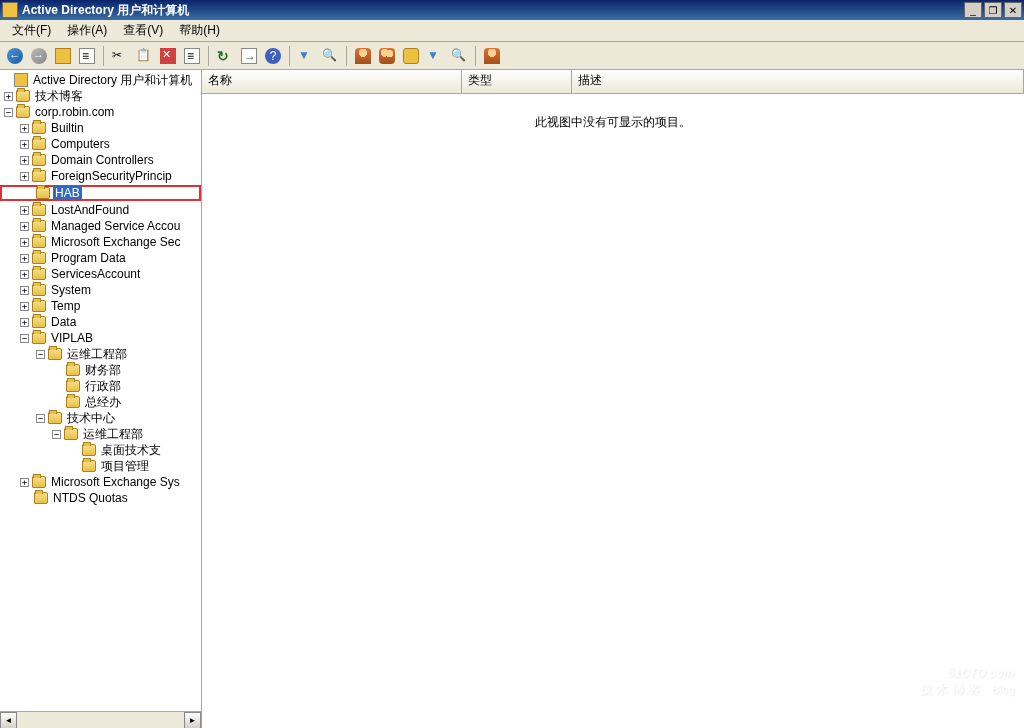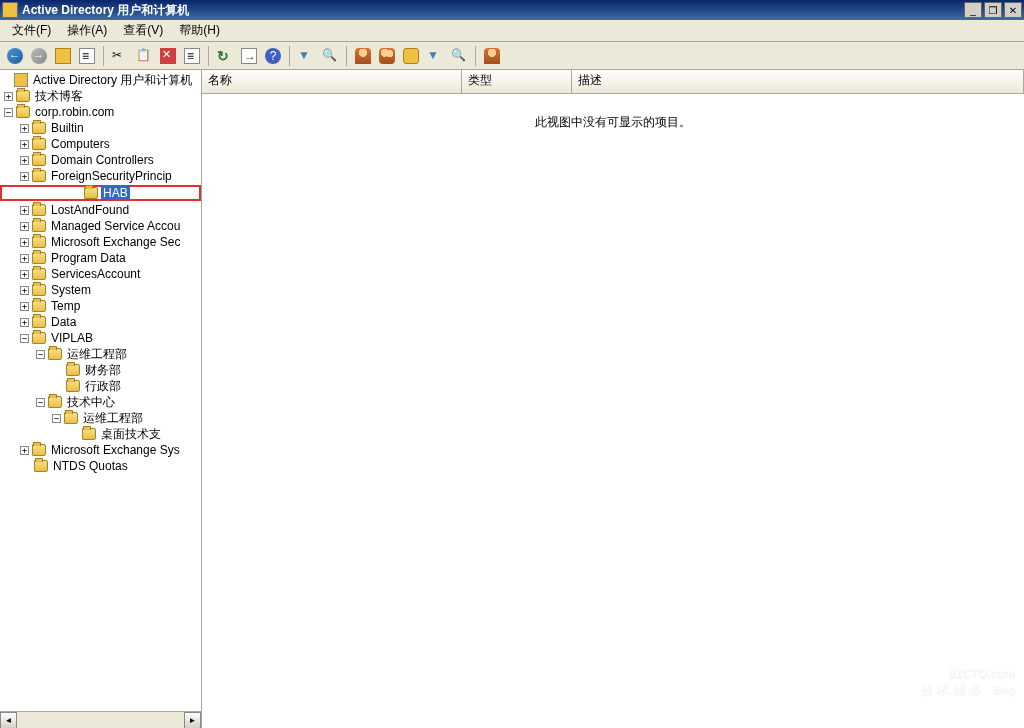--- a/index.html
+++ b/index.html
@@ -48,21 +48,21 @@
 .tree-content { padding: 2px 0; }
 .tree-row { display: flex; align-items: center; height: 16px; white-space: nowrap; cursor: default; }
 .pm { width: 9px; height: 9px; border: 1px solid #888; background: #fff; display: inline-flex; align-items: center; justify-content: center; font-size: 9px; line-height: 7px; margin-right: 3px; font-family: monospace;color:#000; }
 .pm-none { width: 11px; display:inline-block; margin-right:3px; }
 .folder-ic { width: 14px; height: 12px; background: linear-gradient(#f8e088,#e8c048); border:1px solid #aa8020; border-radius: 1px 2px 2px 1px; margin-right: 3px; display:inline-block; position:relative;}
 .folder-ic::before{content:"";position:absolute;top:-3px;left:0;width:6px;height:3px;background:#e8c048;border:1px solid #aa8020;border-bottom:none;border-radius:1px 1px 0 0;}
 .root-ic { width:14px;height:14px;background:#f0c040;border:1px solid #888;margin-right:3px;display:inline-block;}
 .tree-label { padding: 0 2px; }
 .tree-label.sel { background: #316ac5; color: #fff; }
 .ind { display:inline-block; }
-.highlight-box { border: 2px solid #e03030; padding-left: 48px; }
+.highlight-box { border: 2px solid #e03030; }
 
 
 .list-pane { flex: 1; display: flex; flex-direction: column; background:#fff;}
 .list-header { display: flex; background: #ece9d8; border-bottom: 1px solid #aca899; height: 24px; }
 .col-head { border-right: 1px solid #aca899; padding: 2px 6px; background: linear-gradient(#fefefe,#ece9d8); font-size: 12px;}
 .list-body { flex: 1; display: flex; align-items: flex-start; justify-content: center; padding-top: 20px; color: #000; }
 
 
 .hscroll { position: absolute; bottom: 0; left: 0; right: 0; height: 17px; background: #ece9d8; display: flex; border-top:1px solid #aca899;}
 .hscroll-btn { width: 17px; height: 17px; background: linear-gradient(#fefefe,#d4d0c8); border: 1px solid #888; display:flex;align-items:center;justify-content:center;font-size:8px;}
@@ -274,36 +274,48 @@
           <span class="folder-ic"></span>
           <span class="tree-label">财务部</span>
         </div>
       <div class="tree-row">
           <span class="ind" style="width:52px"></span>
           <span class="pm-none"></span>
           <span class="folder-ic"></span>
           <span class="tree-label">行政部</span>
         </div>
       <div class="tree-row">
+          <span class="ind" style="width:52px"></span>
+          <span class="pm-none"></span>
+          <span class="folder-ic"></span>
+          <span class="tree-label">总经办</span>
+        </div>
+      <div class="tree-row">
           <span class="ind" style="width:36px"></span>
           <span class="pm">−</span>
           <span class="folder-ic"></span>
           <span class="tree-label">技术中心</span>
         </div>
       <div class="tree-row">
           <span class="ind" style="width:52px"></span>
           <span class="pm">−</span>
           <span class="folder-ic"></span>
           <span class="tree-label">运维工程部</span>
         </div>
       <div class="tree-row">
           <span class="ind" style="width:68px"></span>
           <span class="pm-none"></span>
           <span class="folder-ic"></span>
           <span class="tree-label">桌面技术支</span>
+        </div>
+      <div class="tree-row">
+          <span class="ind" style="width:68px"></span>
+          <span class="pm-none"></span>
+          <span class="folder-ic"></span>
+          <span class="tree-label">项目管理</span>
         </div>
       <div class="tree-row">
           <span class="ind" style="width:20px"></span>
           <span class="pm">+</span>
           <span class="folder-ic"></span>
           <span class="tree-label">Microsoft Exchange Sys</span>
         </div>
       <div class="tree-row">
           <span class="ind" style="width:20px"></span>
           <span class="pm-none"></span>

